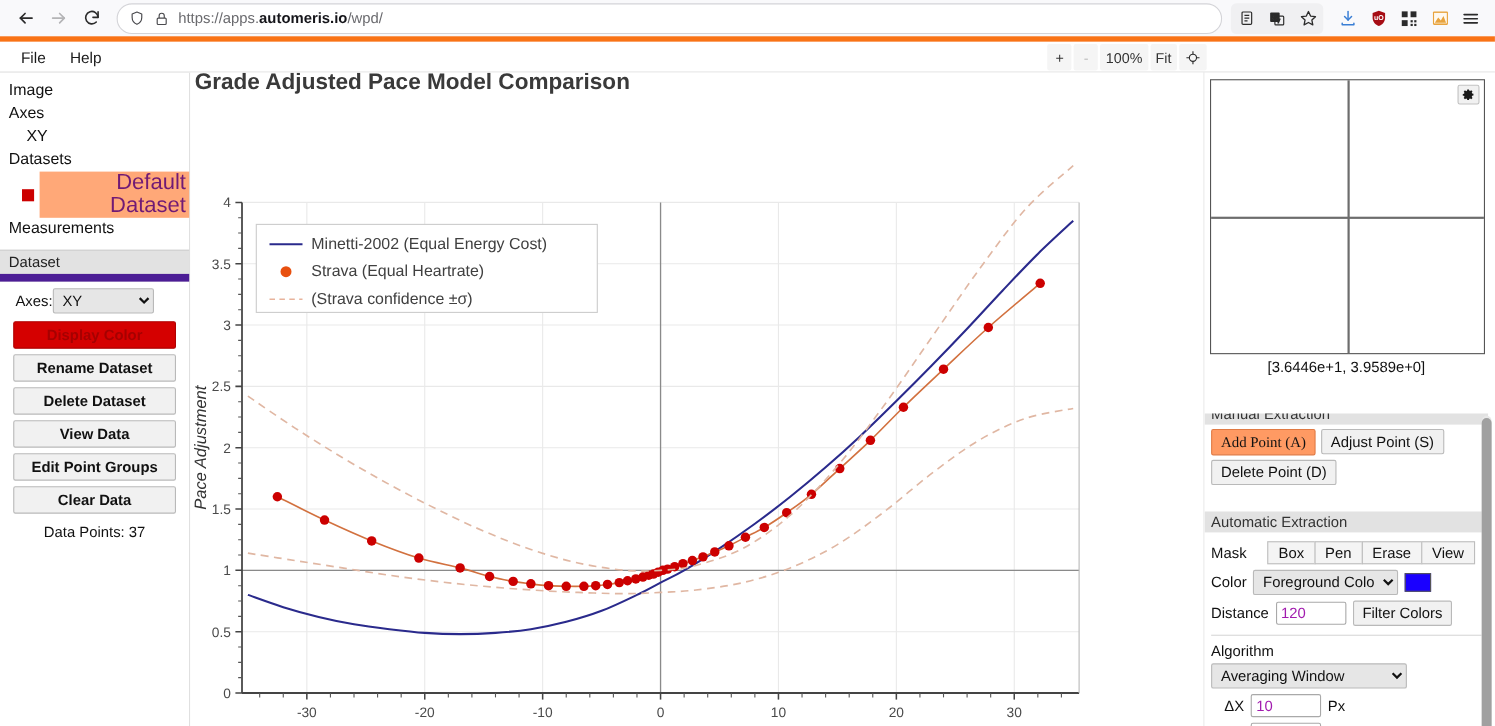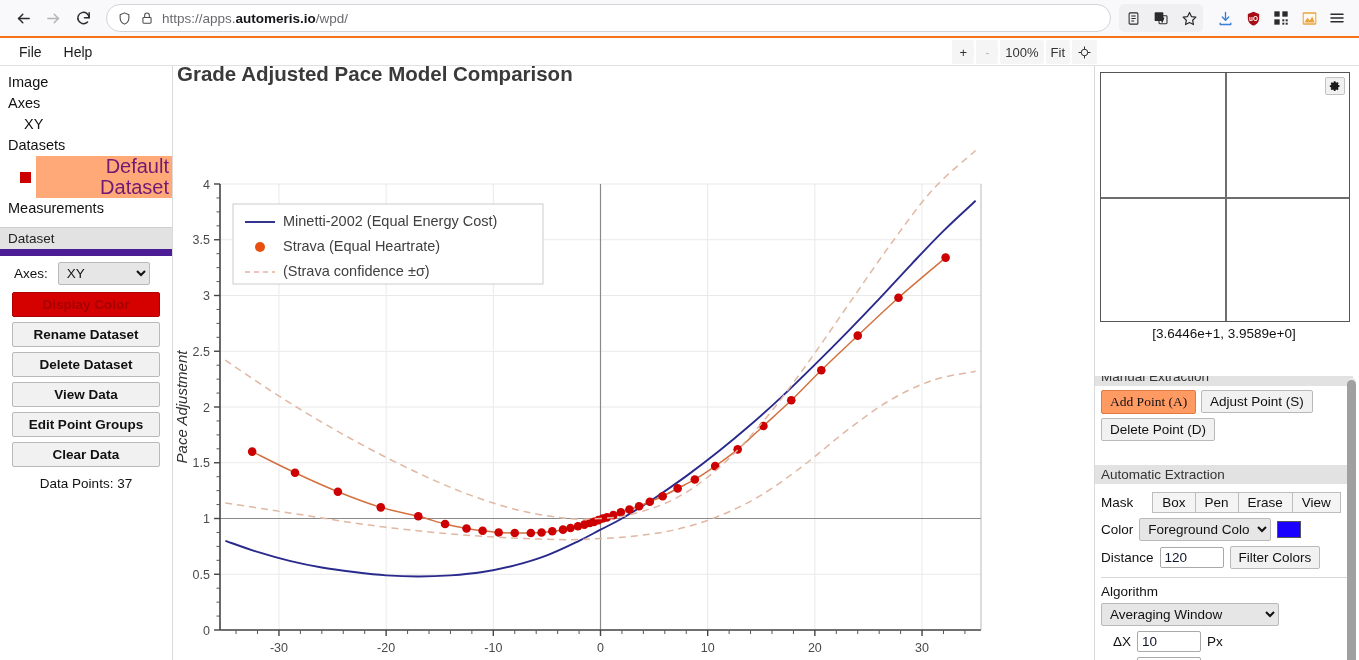--- a/index.html
+++ b/index.html
@@ -7,21 +7,21 @@
   body {
     width:1359px; height:660px; overflow:hidden;
     font-family:"Liberation Sans", sans-serif;
     font-size:13px; color:#111; background:#fff;
   }
 
   
   #browser-bar {
     height:38px; display:flex; align-items:center;
     padding:0 8px; background:#f9f9fb;
-    border-bottom:2px solid #f97316;
+    border-bottom:5px solid #f97316;
   }
   .nav-btn {
     width:30px; height:30px; border-radius:5px;
     display:flex; align-items:center; justify-content:center;
     color:#2b2b2b; flex:none;
   }
   .nav-btn.dim { color:#b4b4b6; }
   #urlbar {
     flex:1; height:28px; margin:0 8px;
     background:#fff; border:1px solid #d4d4d8; border-radius:14px;
@@ -53,21 +53,21 @@
   .tree { padding:6px 0 2px 8px; }
   .tree-row { font-size:14.5px; line-height:21px; color:#111; white-space:nowrap; }
   .tree-row.sub { padding-left:16px; }
   .ds-row { display:flex; align-items:center; gap:5px; padding-left:12px; line-height:21px; }
   .ds-swatch { width:11px;height:11px;background:#cc0000;flex:none; }
   .ds-label { background:#ffa878; padding:0 3px; font-size:20px; color:#701a75;text-align:right; }
   .panel-hdr {
     background:#e2e2e2; font-size:13.5px; color:#222;
     padding:3px 8px; margin-top:6px; border-top:1px solid #cfcfcf; border-bottom:7px solid #4c1d95;
   }
-  .field-row { display:flex; align-items:center; gap:10px; padding:6px 10px 2px 14px; font-size:13.5px; }
+  .field-row { display:flex; align-items:center; gap:0; padding:6px 10px 2px 14px; font-size:13.5px; }
   select.ui-select {
     font-family:"Liberation Sans", sans-serif; font-size:13.5px;
     background:#e6e6e6; border:1px solid #b9b9b9; border-radius:2px;
     padding:2px 4px; color:#111;
   }
   .btn {
     display:block; width:148px; margin:5px auto 0; padding:4px 0;
     font-size:13.5px; text-align:center; color:#111;
     background:#f1f1f1; border:1px solid #b9b9b9; border-radius:2px;font-weight:bold;
   }
@@ -104,21 +104,21 @@
   .sbtn.active { background:#ff9a63; border-color:#e07a44;font-family:Liberation Serif, serif; }
   .seg-row { display:flex; align-items:center; gap:0; margin:4px 0 2px; font-size:13.5px; }
   .seg-lbl { margin-right:20px; }
   .seg {
     padding:2px 9px; font-size:13.5px; background:#f4f4f4;
     border:1px solid #bdbdbd; margin-left:-1px; color:#111;
   }
   .inline-row { display:flex; align-items:center; gap:6px; margin:5px 0; font-size:13.5px; }
   .txtin {
     font-family:"Liberation Sans", sans-serif; font-size:13.5px;
-    border:1px solid #a9a9a9; border-radius:2px; padding:2px 4px; width:64px; color:#0f172a; background:#fff;
+    border:1px solid #a9a9a9; border-radius:2px; padding:2px 4px; width:64px; color:#a21caf; background:#fff;
   }
   .swatch-blue { width:24px; height:17px; background:#1a00ff; border:1px solid #555; }
   .hr { border-top:1px solid #d8d8d8; margin:8px 0 6px; }
   .algo-title { font-size:13.5px; margin:2px 0 4px; }
   #vscroll { position:absolute; right:3px; top:312px; width:9px; height:344px; background:#e8e8e8; border-radius:5px; }
   #vscroll .thumb { position:absolute; top:2px; left:0; width:9px; height:334px; background:#a0a0a0; border-radius:5px; }
 </style>
 </head>
 <body>
 

